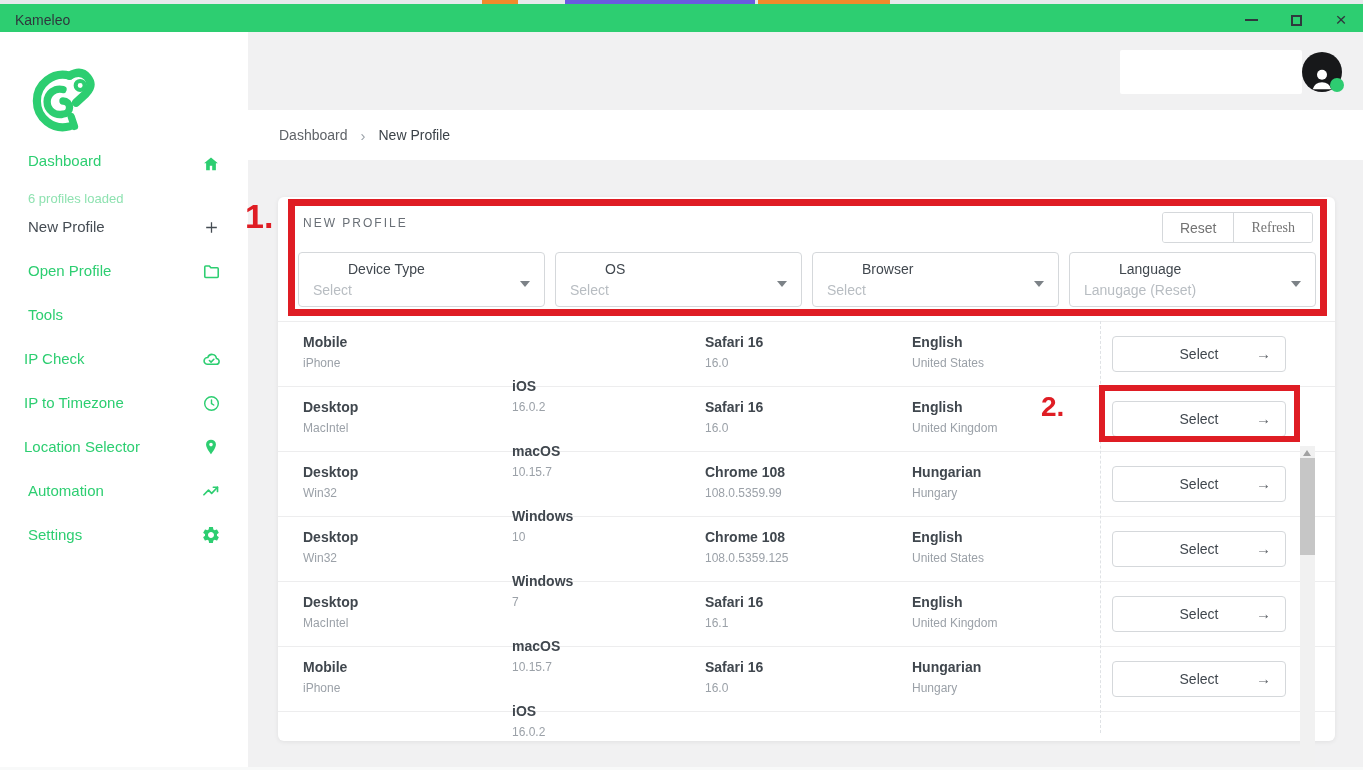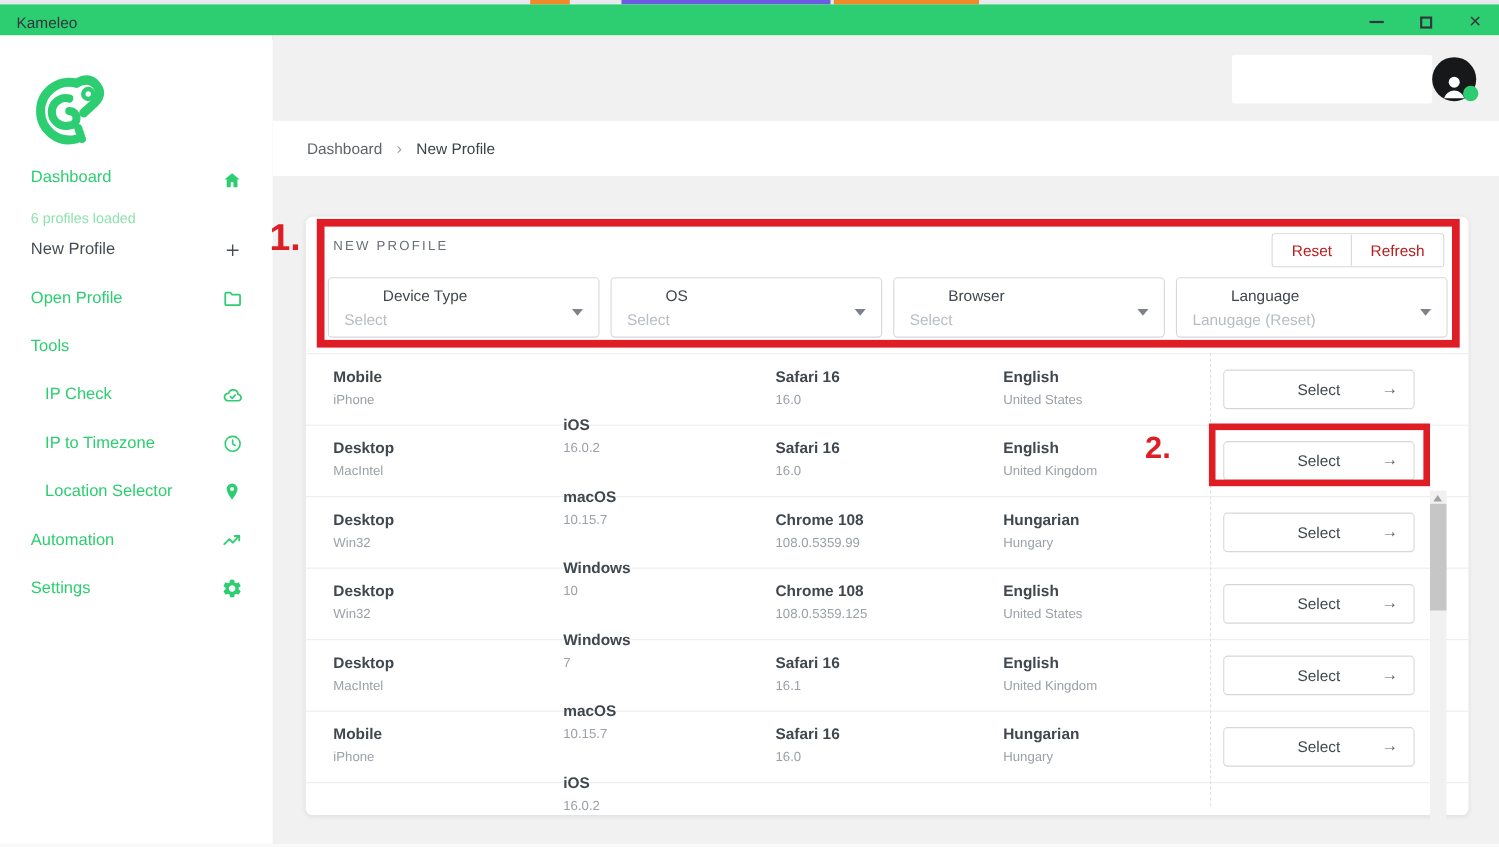--- a/index.html
+++ b/index.html
@@ -25,21 +25,21 @@
   .wc-close{font-size:19px;line-height:14px;}
 
   
   .sidebar{position:absolute;top:32px;left:0;width:248px;bottom:0;background:#ffffff;}
   .logo{margin:33px 0 0 22px;display:block;}
   .nav{margin-top:10px;}
   .nav-item{display:flex;align-items:center;justify-content:space-between;height:44px;
             padding:0 26px 0 28px;color:#2dce71;font-size:15px;cursor:pointer;}
   .nav-item.has-sub{height:58px;align-items:flex-start;padding-top:4px;}
   .nav-item.has-sub .nav-icon{margin-top:2px;}
-  .nav-item.indent{padding-left:41px;}
+  .nav-item.indent{padding-left:24px;}
   .nav-item.active{color:#454c53;}
   .nav-label{line-height:20px;}
   .nav-sub{font-size:13px;color:#8fe2b1;margin-top:20px;}
   .nav-icon{width:22px;height:22px;display:flex;align-items:center;justify-content:center;flex:none;}
 
   
   .main{position:absolute;left:248px;top:32px;right:0;bottom:0;background:#f1f1f2;}
   .search-box{position:absolute;left:872px;top:18px;width:182px;height:44px;background:#fff;
               border:none;border-radius:2px;outline:none;font:14px "Liberation Sans",sans-serif;padding:0 10px;}
   .avatar{position:absolute;left:1054px;top:20px;width:40px;height:40px;border-radius:50%;
@@ -52,23 +52,23 @@
   .crumb{color:#5f6368;cursor:pointer;}
   .crumb-sep{color:#9aa1a8;font-size:15px;}
   .crumb-current{color:#3b4248;}
 
   
   .card{position:absolute;left:30px;top:165px;width:1057px;height:544px;background:#fff;
         border-radius:6px;box-shadow:0 1px 5px rgba(0,0,0,.07);}
   .card-title{position:absolute;left:25px;top:19px;font-size:12px;letter-spacing:2px;color:#696f76;}
   .btn-group{position:absolute;right:22px;top:15px;height:31px;display:flex;border:1px solid #d5d8db;
              border-radius:3px;background:#fff;overflow:hidden;}
-  .btn-group button{border:none;background:#fff;font:14px "Liberation Sans",sans-serif;color:#b91c1c;
+  .btn-group button{border:none;background:#fff;font:14px "Liberation Sans",sans-serif;color:#737373;
                     padding:0 17px;cursor:pointer;}
-  .btn-group button + button{border-left:1px solid #d5d8db;}
+  .btn-group button + button{border-left:1px solid #d5d8db;font-family:Liberation Serif, serif;}
 
   .filters{position:absolute;left:20px;top:55px;display:flex;gap:10px;}
   .filter{width:247px;height:55px;border:1px solid #d5d8db;border-radius:4px;background:#fff;
           padding:8px 14px;position:relative;cursor:pointer;}
   .filter-label{font-size:14px;color:#40474e;margin-left:35px;}
   .filter-value{font-size:14px;color:#b8bdc2;margin-top:5px;white-space:nowrap;overflow:hidden;}
   .caret{position:absolute;right:14px;bottom:19px;width:0;height:0;
          border-left:5px solid transparent;border-right:5px solid transparent;border-top:6px solid #7c8287;}
 
   

